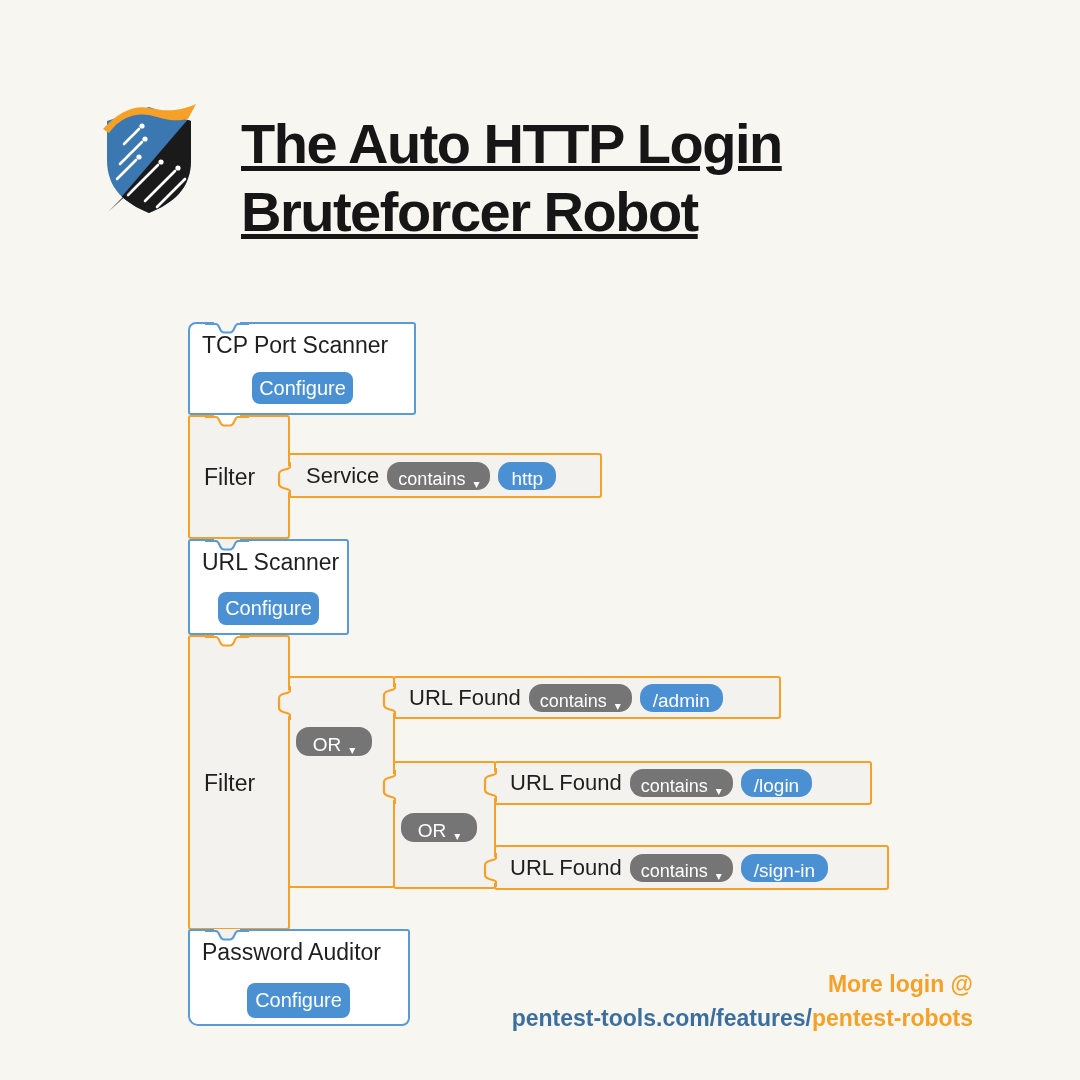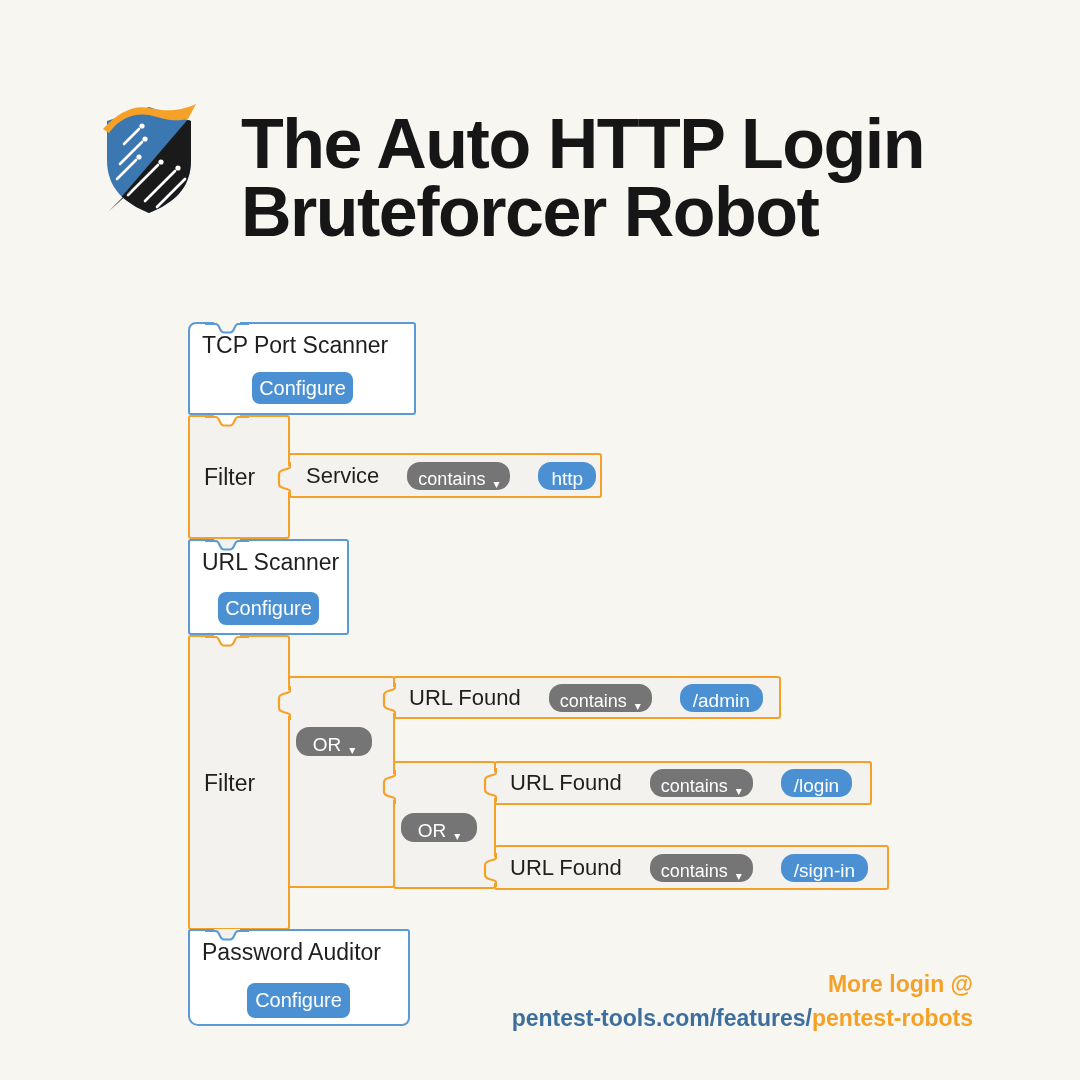--- a/index.html
+++ b/index.html
@@ -8,42 +8,42 @@
 
   .canvas {
     position:relative; width:1080px; height:1080px;
     background:var(--page_bg); overflow:hidden;
   }
 
   
   .logo { position:absolute; left:100px; top:102px; }
   .title {
     position:absolute; left:241px; top:110px;
-    font-size:70px; font-weight:700; line-height:68px;
-    letter-spacing:-1.5px; color:var(--title_text);
+    font-size:56px; font-weight:700; line-height:68px;
+    letter-spacing:-1.5px; color:var(--title_text);text-decoration:underline;
   }
 
   
   .block { position:absolute; }
   .blue-block  { background:#ffffff; border:2px solid var(--blue_border); border-radius:3px; }
   .gray-block  { background:var(--block_bg); border:2px solid var(--orange); border-radius:3px; }
 
   .block-title { position:absolute; left:12px; top:8px; font-size:23px; color:var(--text); white-space:nowrap; }
   .filter-label{ position:absolute; left:14px; top:50%; transform:translateY(-50%);
                  font-size:23px; color:var(--text); }
 
   .cfg {
     position:absolute; border:none; cursor:pointer;
     background:var(--blue); color:#fff; font-size:20px;
     font-family:"Liberation Sans", sans-serif;
     border-radius:8px; display:flex; align-items:center; justify-content:center;
   }
 
   
-  .cond { display:flex; align-items:center; padding-left:14px; gap:28px; white-space:nowrap; }
+  .cond { display:flex; align-items:center; padding-left:14px; gap:8px; white-space:nowrap; }
   .cond .field { font-size:22px; color:var(--text); }
 
   .pill { display:inline-flex; align-items:flex-end; justify-content:center; color:#fff; border-radius:13px; }
   .pill.op   { background:var(--gray_pill); height:28px; padding:0 11px; font-size:18px; }
   .pill.val  { background:var(--blue); height:28px; padding:0 13px; font-size:19px; }
   .pill.or   { position:absolute; background:var(--gray_pill); width:76px; height:29px; font-size:19px; }
   .caret { font-size:12px; margin-left:8px; line-height:1; }
 
   
   .notch { position:absolute; top:-2px; left:14px; }

